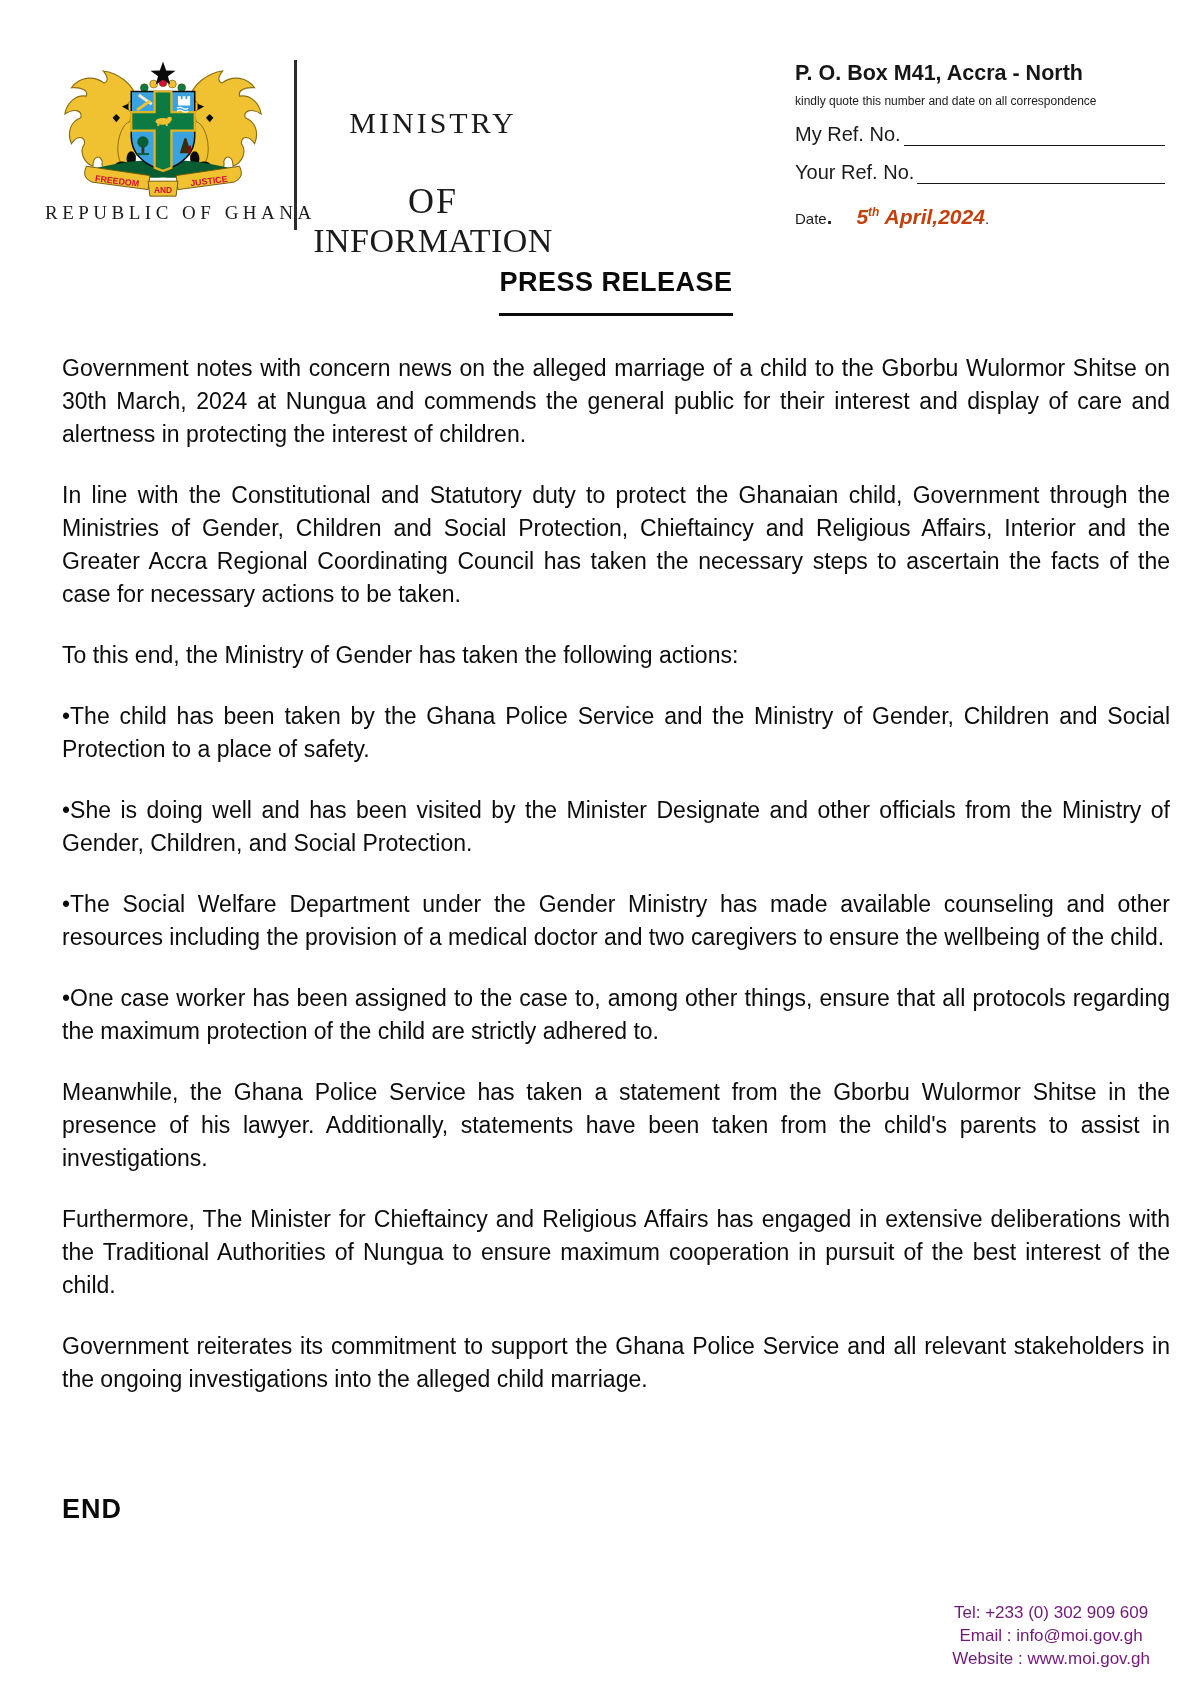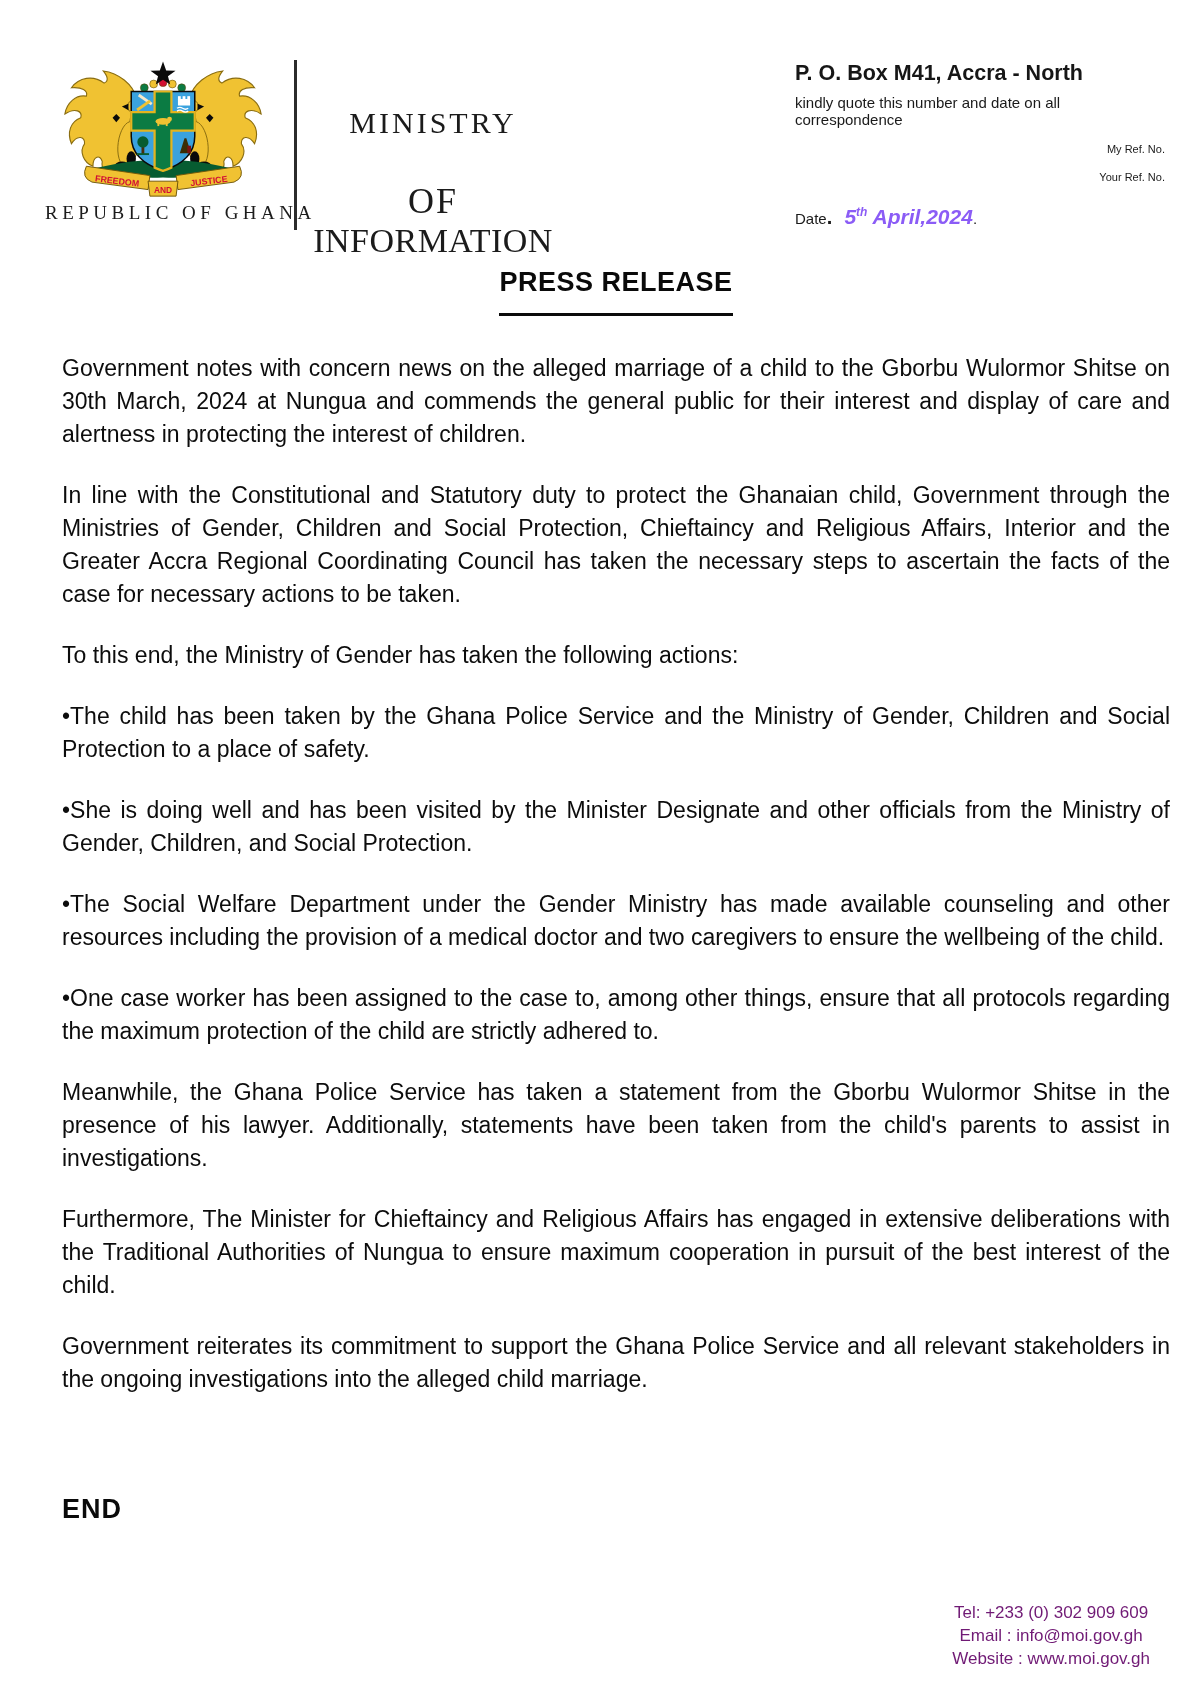--- a/index.html
+++ b/index.html
@@ -31,27 +31,27 @@
     font-family:"Liberation Serif", serif;
     color:#1b1b1b;
     line-height:39px;
   }
   .ministry .m1{font-size:30px;letter-spacing:3px;}
   .ministry .m2{font-size:36px;letter-spacing:2px;margin-top:40px;}
   .ministry .m3{font-size:34px;letter-spacing:0.5px;}
 
   .contact{position:absolute;left:795px;top:60px;width:370px;}
   .contact .bold-line{font-size:21.5px;font-weight:bold;line-height:27px;color:#161616;}
-  .contact .note{font-size:15px;margin-top:7px;color:#1a1a1a;}
-  .ref-row{display:flex;align-items:flex-end;margin-top:15px;font-size:11px;color:#1a1a1a;flex-direction:column;}
+  .contact .note{font-size:12px;margin-top:7px;color:#1a1a1a;}
+  .ref-row{display:flex;align-items:flex-end;margin-top:15px;font-size:20px;color:#1a1a1a;}
   .ref-row .label{white-space:nowrap;}
   .ref-row .blank{flex:1;border-bottom:1.6px solid #1a1a1a;height:17px;margin-left:3px;}
   .date-row{margin-top:21px;font-size:15px;color:#1a1a1a;}
   .date-row .dsep{font-weight:bold;font-size:20px;}
-  .date-val{font-size:21px;font-weight:bold;font-style:italic;margin-left:8px;color:#8b5cf6;}
+  .date-val{font-size:21px;font-weight:bold;font-style:italic;margin-left:20px;color:#c2410c;}
   .date-val sup{font-size:12px;}
   .date-end{font-size:15px;}
 
   
   .title{
     position:absolute;left:62px;right:30px;top:267px;
     text-align:center;
   }
   .title span{
     font-size:27px;font-weight:bold;letter-spacing:0.5px;color:#0a0a0a;

